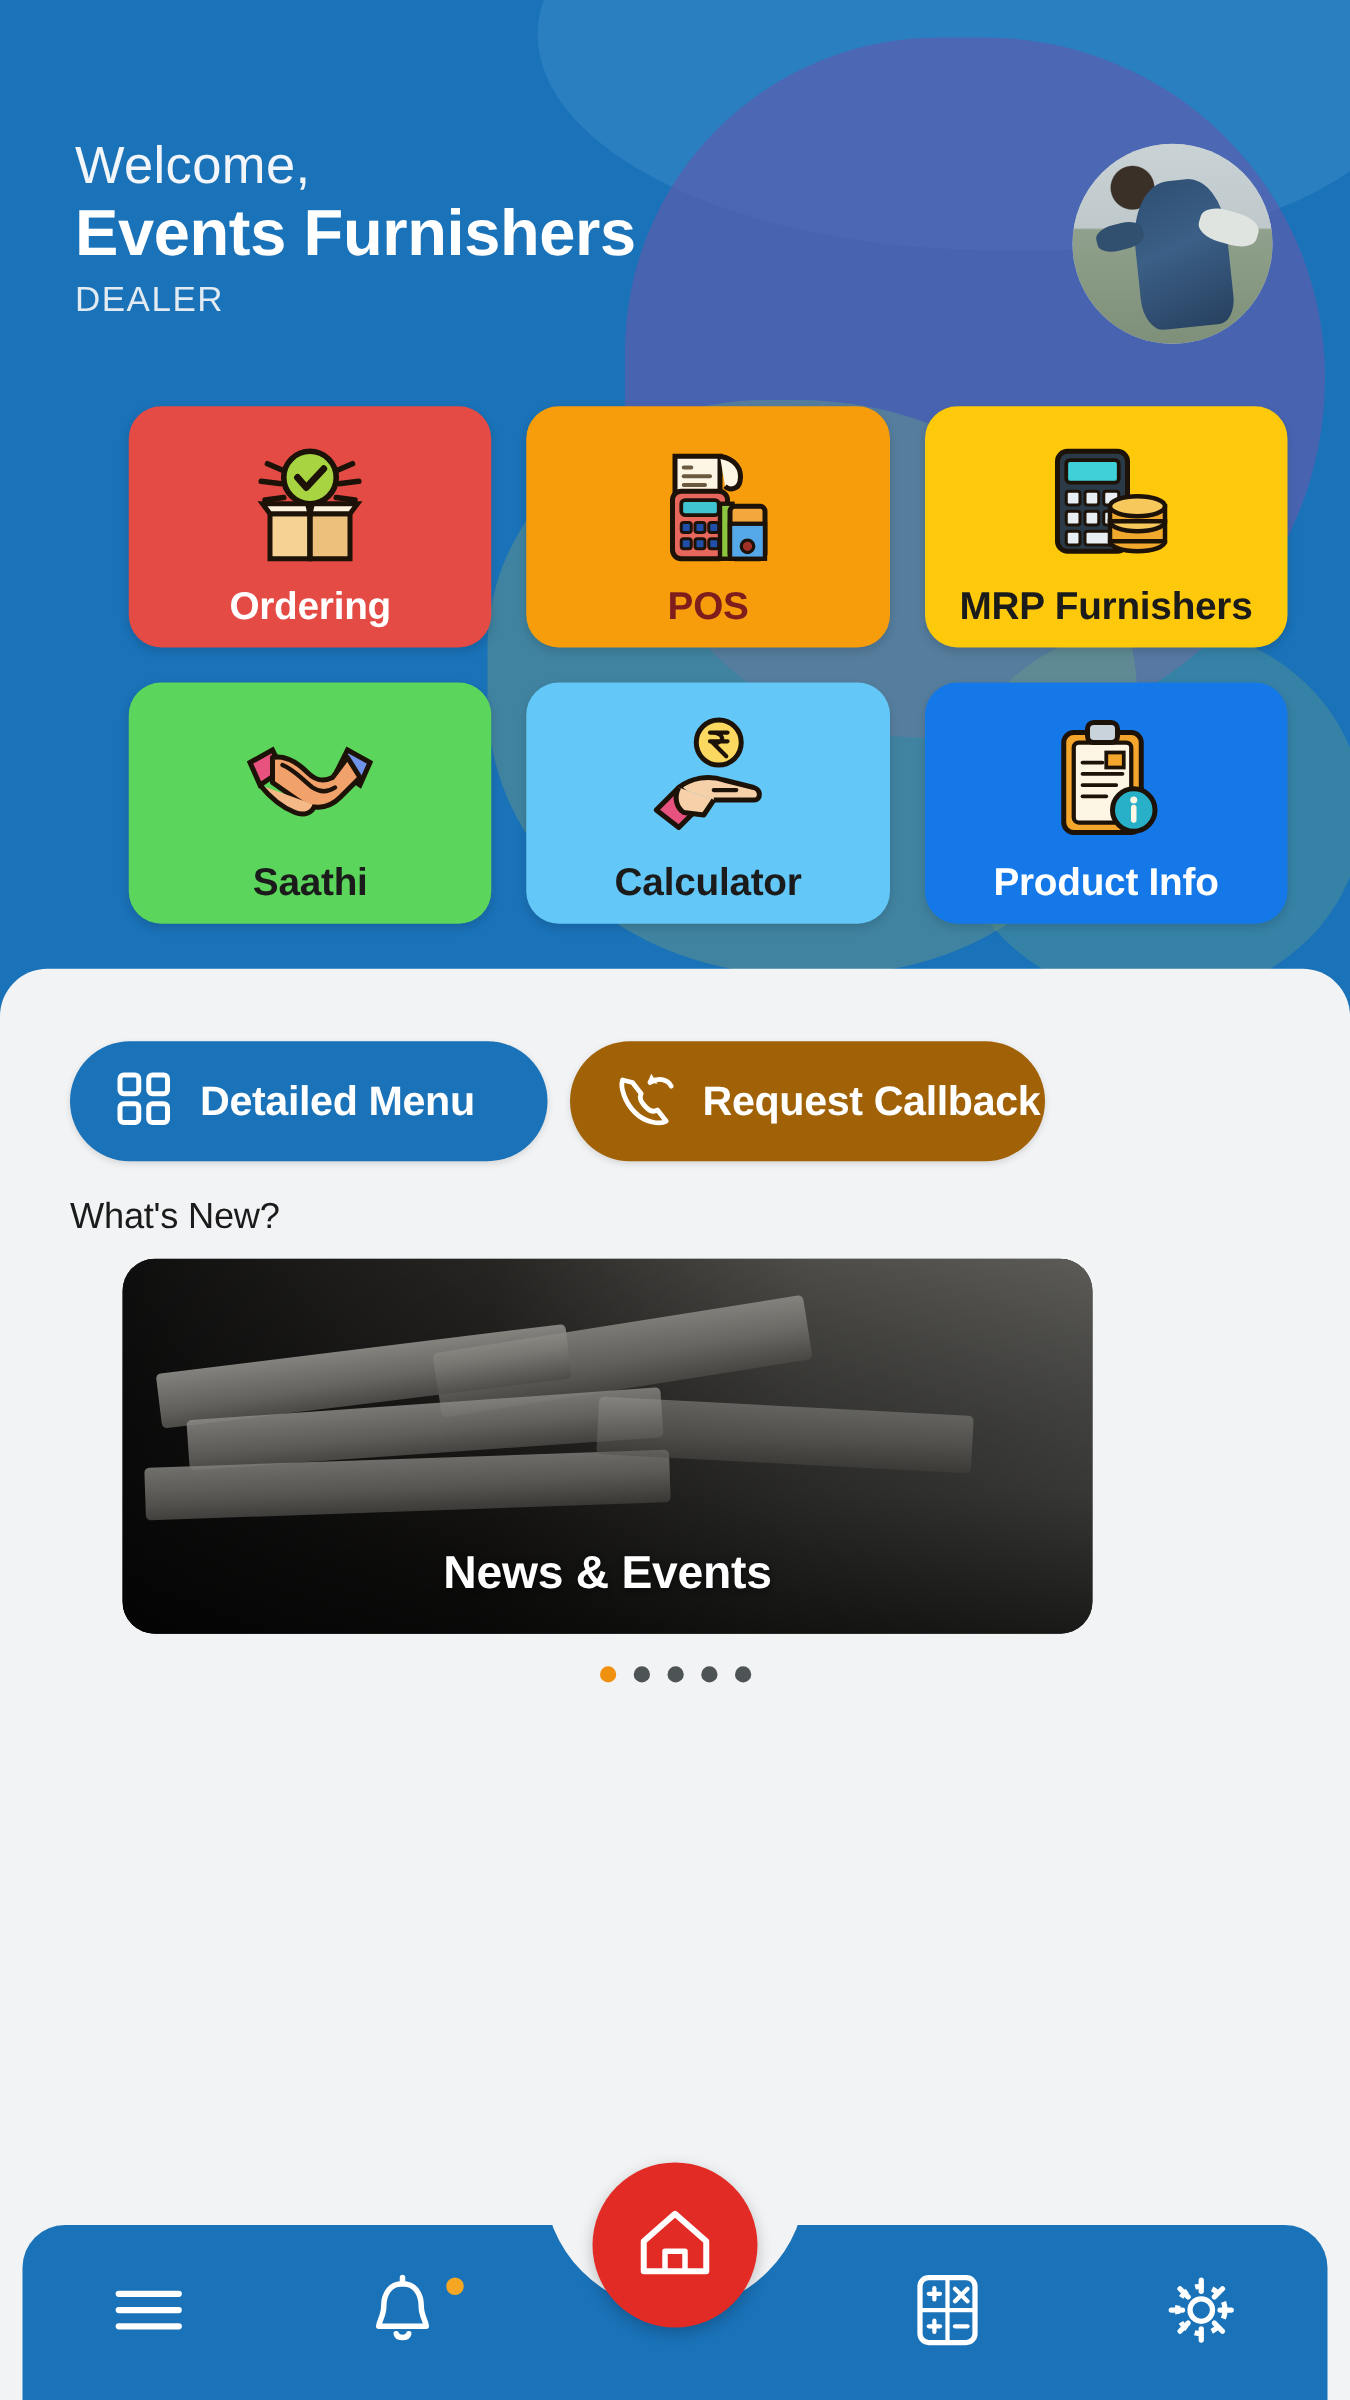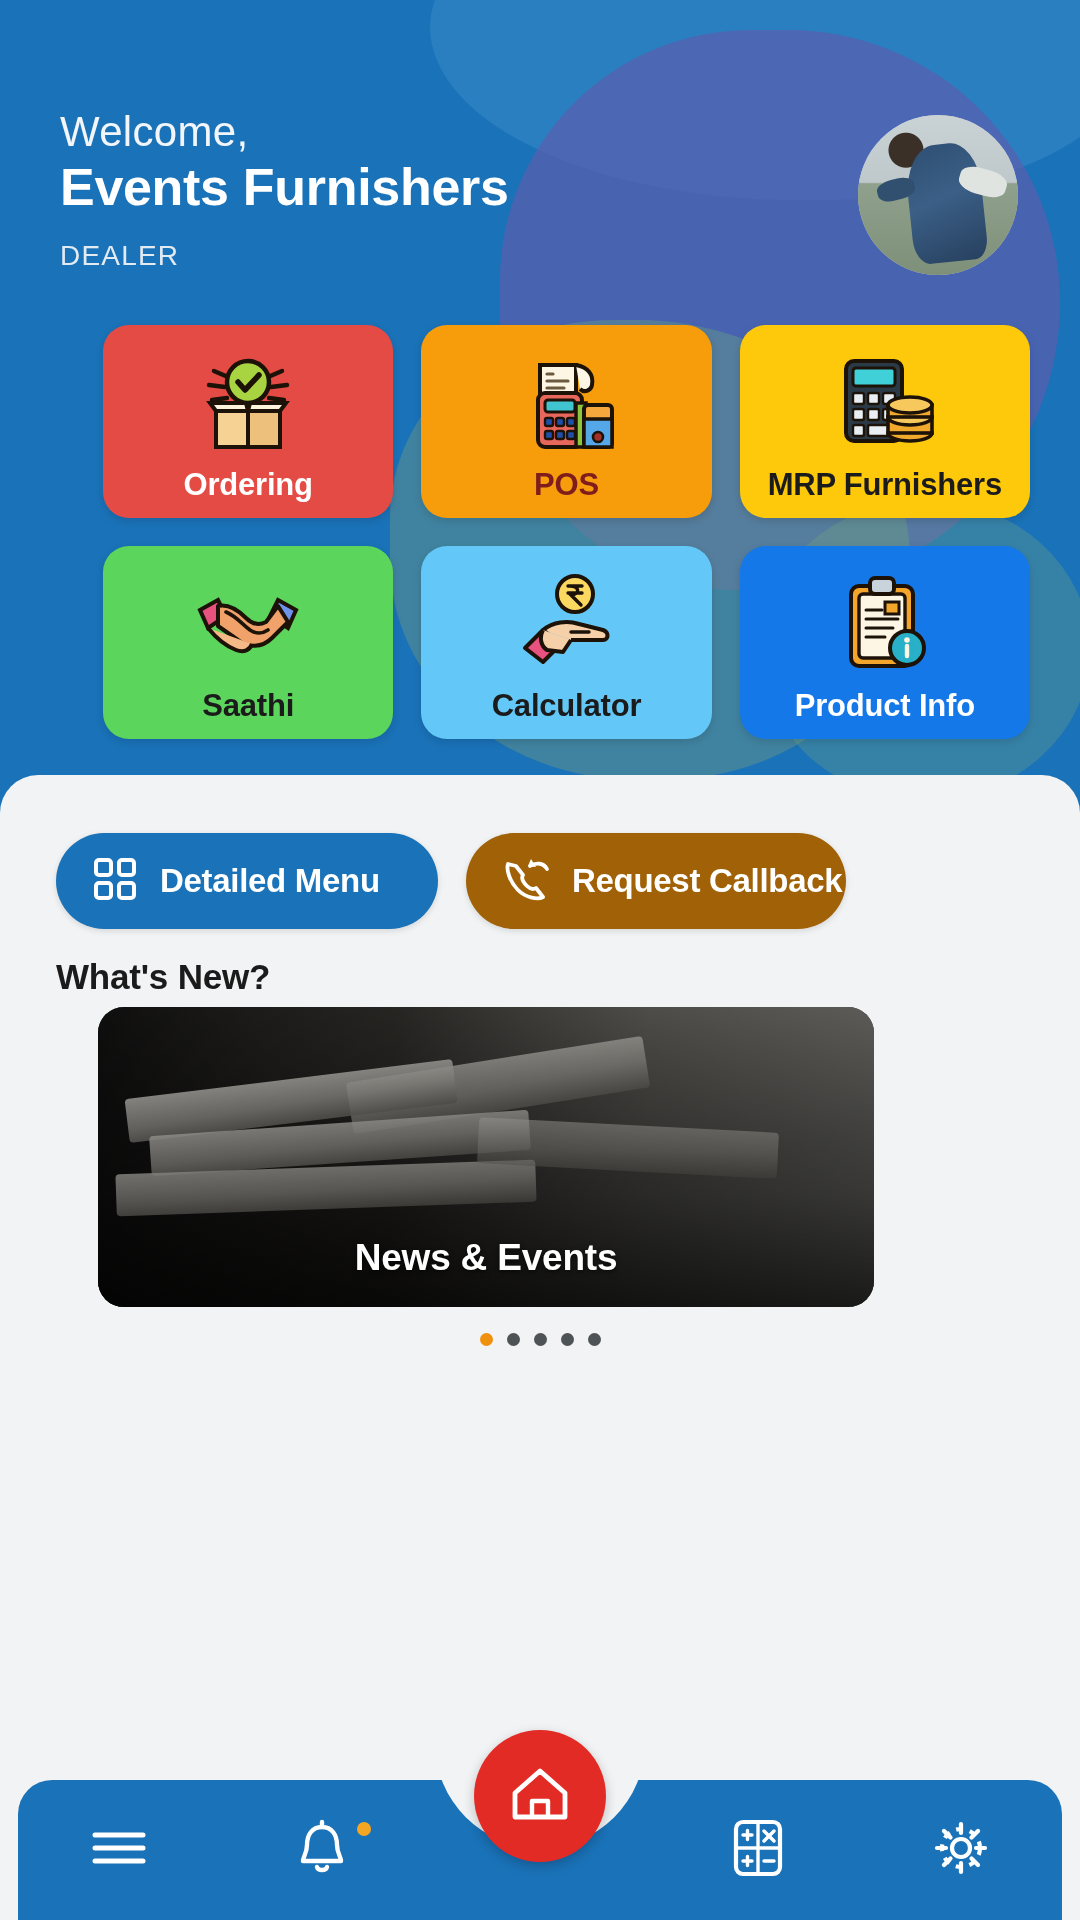--- a/index.html
+++ b/index.html
@@ -75,21 +75,21 @@
     font-size: 52px;
     color: #ffffff;
     font-weight: bold;
     line-height: 1.25;
     letter-spacing: -0.3px;
   }
   .greeting-role {
     font-size: 28px;
     color: #e2eaf2;
     letter-spacing: 1.2px;
-    margin-top: 20px;
+    margin-top: 4px;
   }
 
   .avatar {
     position: absolute;
     right: 62px;
     top: 115px;
     width: 160px;
     height: 160px;
     border-radius: 50%;
     overflow: hidden;
@@ -177,21 +177,21 @@
     height: 1145px;
     background: #f2f3f4;
     border-radius: 38px 38px 0 0;
     z-index: 8;
   }
 
   .action-row {
     position: absolute;
     left: 56px; top: 58px;
     display: flex;
-    gap: 28px;
+    gap: 18px;
     justify-content: flex-end;
   }
   .pill {
     height: 96px;
     border-radius: 48px;
     display: flex;
     align-items: center;
     gap: 20px;
     padding: 0 34px;
     cursor: pointer;
@@ -204,22 +204,22 @@
     font-size: 33px;
     font-weight: bold;
     letter-spacing: -0.3px;
     white-space: nowrap;
   }
 
   .whats-new-title {
     position: absolute;
     left: 56px;
     top: 182px;
-    font-size: 35px;
-    font-weight: bold;
+    font-size: 29px;
+    font-weight: normal;
     color: #1b1b1b;
     letter-spacing: -0.2px;
   }
 
   .news-card {
     position: absolute;
     left: 98px;
     top: 232px;
     width: 776px;
     height: 300px;

